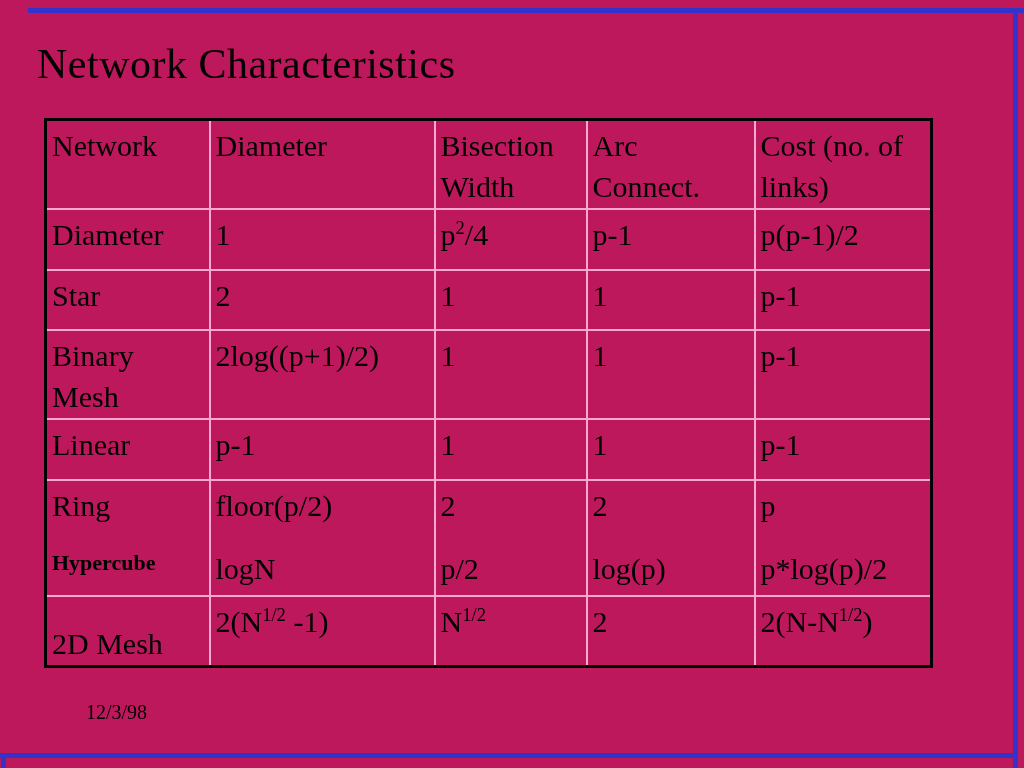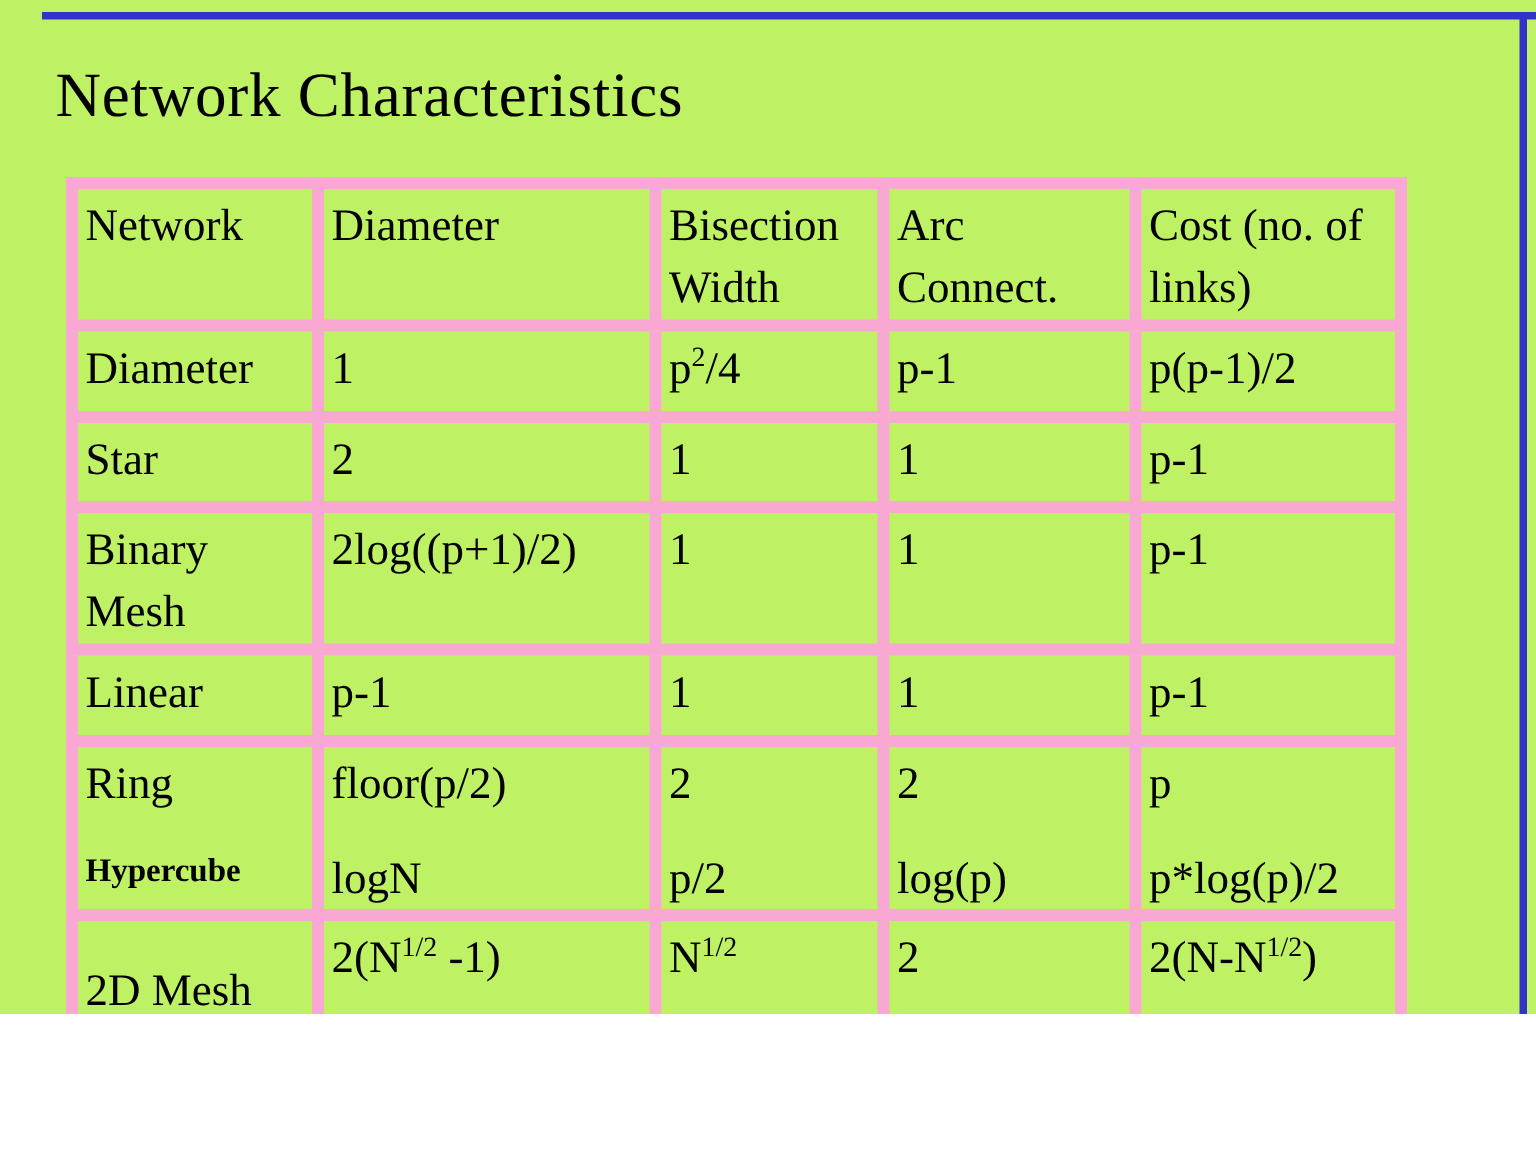--- a/index.html
+++ b/index.html
@@ -1,31 +1,31 @@
 <!DOCTYPE html>
 <html><head>
 <meta charset="utf-8">
 <style>
   html,body{margin:0;padding:0;background:#ffffff;}
   body{width:1024px;height:768px;font-family:"Liberation Serif", serif;color:#000;}
-  .slide{position:relative;width:1024px;height:676px;background:#bef264;overflow:hidden;}
+  .slide{position:relative;width:1024px;height:768px;background:#be185d;overflow:hidden;}
 
   
   .frame{position:absolute;background:#3333cc;}
   .frame-top{left:28px;top:8px;width:996px;height:5px;}
   .frame-right{left:1013px;top:8px;width:5px;height:760px;}
   .frame-bottom{left:0;top:753px;width:1018px;height:5px;}
   .frame-left{left:1px;top:753px;width:5px;height:15px;}
 
   .title{position:absolute;left:37px;top:40px;margin:0;font-size:42px;font-weight:400;
          letter-spacing:.5px;white-space:nowrap;}
 
   .net-table{position:absolute;left:44px;top:118px;width:886px;border-collapse:collapse;
              table-layout:fixed;border:3px solid #000;}
-  .net-table th,.net-table td{border:8px solid #f9a8d4;vertical-align:top;text-align:left;
+  .net-table th,.net-table td{border:2px solid #f9a8d4;vertical-align:top;text-align:left;
              padding:4px 5px 0 5px;font-size:30px;font-weight:400;line-height:1.38;
              overflow:hidden;}
   col.c0{width:164px;} col.c1{width:225px;} col.c2{width:152px;} col.c3{width:168px;} col.c4{width:177px;}
 
   tr.h-header{height:87px;}
   tr.h-complete{height:61px;}
   tr.h-star{height:60px;}
   tr.h-btree{height:85px;}
   tr.h-linear{height:61px;}
   tr.h-double{height:116px;}

